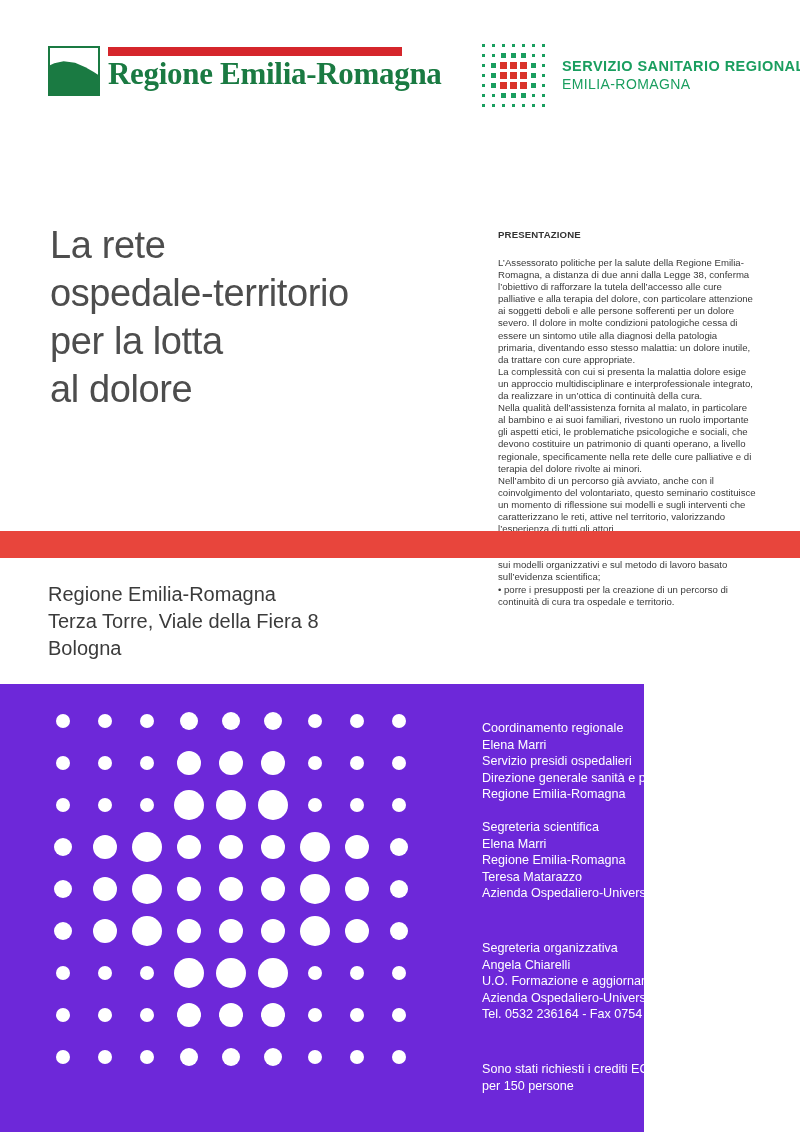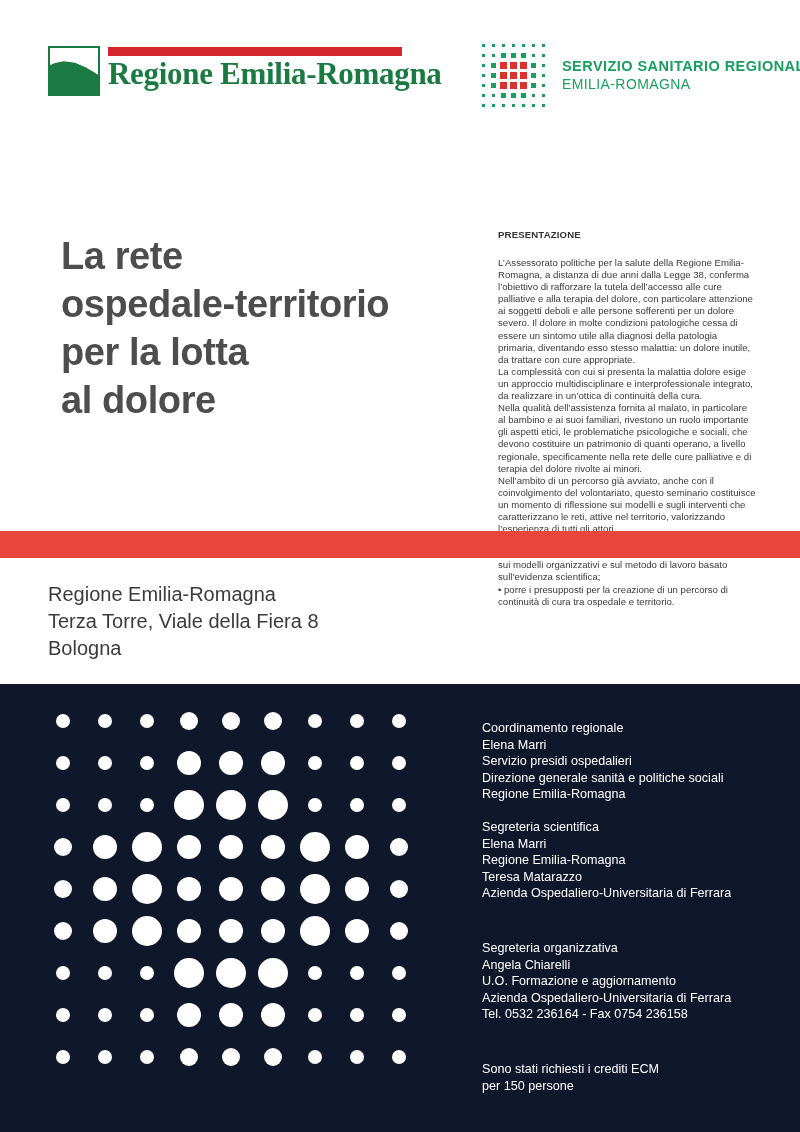--- a/index.html
+++ b/index.html
@@ -114,25 +114,25 @@
 
   
   #title-block {
     position: absolute;
     left: 48px; top: 219px;
     width: 410px;
   }
   #poster-title {
     font-size: 38px;
     line-height: 48px;
-    font-weight: bold;
+    font-weight: normal;
     color: #4d4d4d;
     letter-spacing: -0.4px;
     white-space: pre-line;
-    margin: 13px;
+    margin: 2px;
   }
   #poster-date {
     position: absolute;
     left: 48px; top: 474px;
     font-size: 26px;
     line-height: 32px;
     font-weight: bold;
     color: #4d4d4d;
     letter-spacing: -0.2px;
     margin: 0;
@@ -184,22 +184,22 @@
     font-size: 20px;
     line-height: 27px;
     color: #3b3b3b;
     white-space: pre-line;
   }
 
   
   #green-section {
     position: absolute;
     left: 0; top: 684px;
-    width: 800px; height: 448px;
-    background: #0f172a;
+    width: 644px; height: 448px;
+    background: #6d28d9;
   }
   #dot-grid {
     position: absolute;
     left: 42px; top: 16px;
     display: grid;
     grid-template-columns: repeat(9, 42px);
     grid-template-rows: repeat(9, 42px);
   }
   #dot-grid i {
     display: block;

